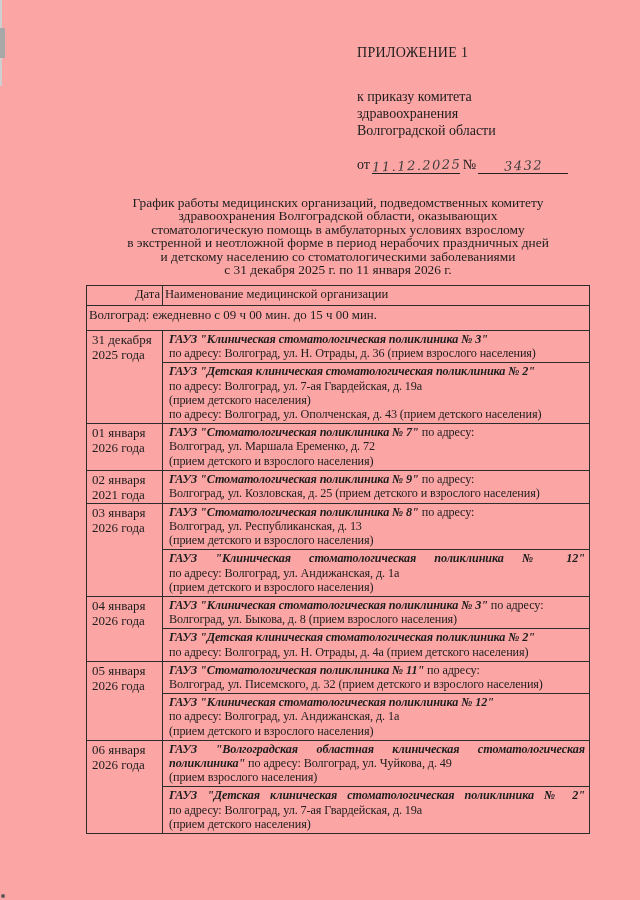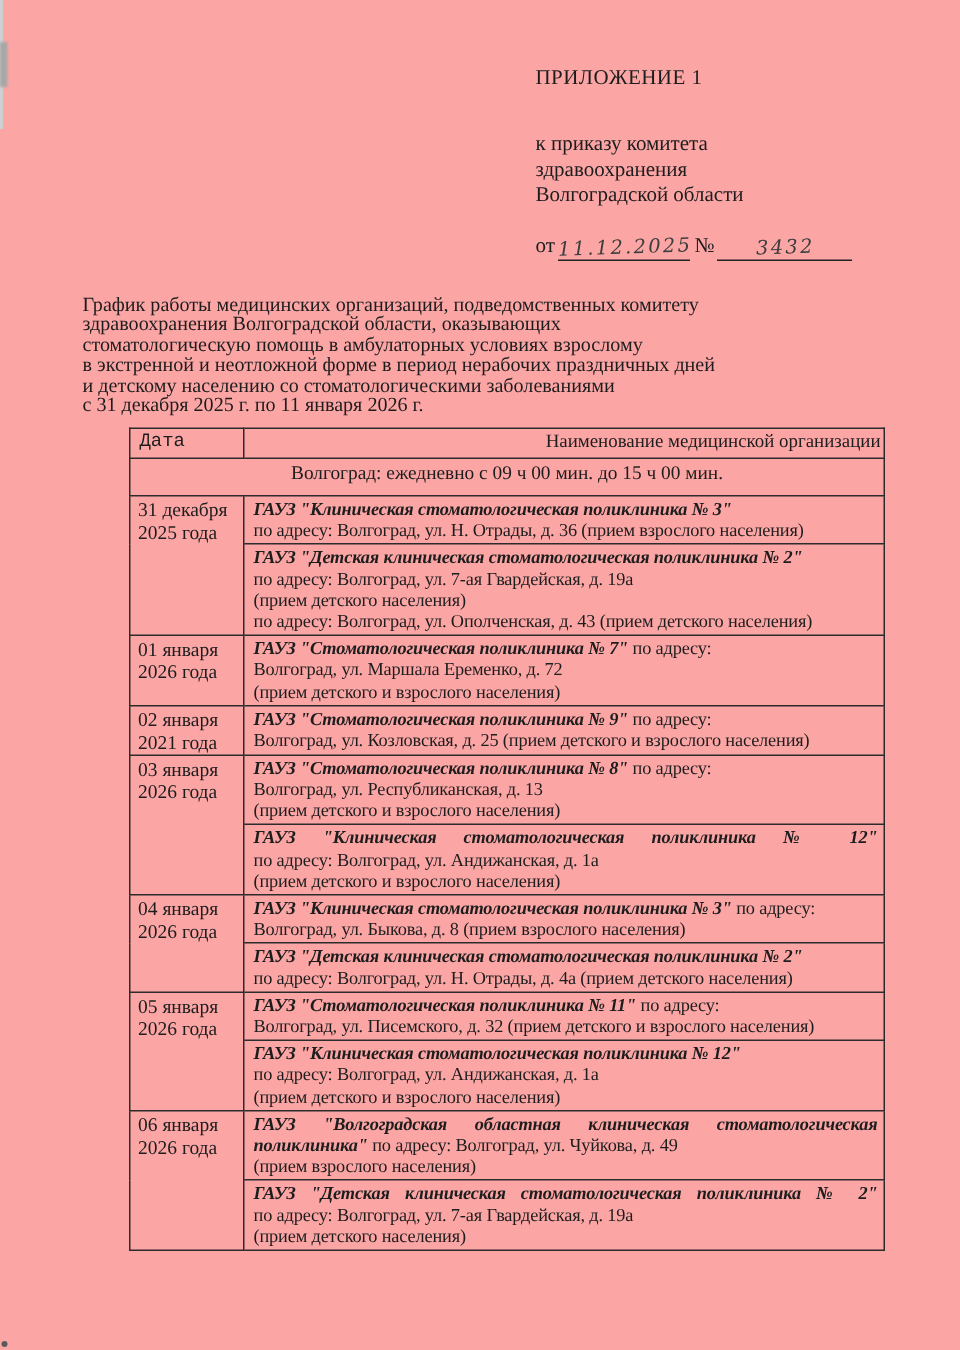--- a/index.html
+++ b/index.html
@@ -18,31 +18,31 @@
   .appendix{margin-bottom:27px;letter-spacing:0.3px;}
   .order-ref div{white-space:nowrap;}
   .from-line{margin-top:17px;display:flex;white-space:nowrap;}
   .hand-slot{display:inline-block;border-bottom:1.4px solid #222;text-align:center;margin:0 2px;}
   .hand-slot.date{width:88px;}
   .hand-slot.num{width:90px;}
   .hand{font-style:italic;color:#3d3d3d;font-size:13px;letter-spacing:1.5px;display:inline-block;transform:rotate(-2deg) translateY(1px);font-family:"DejaVu Serif",serif;}
   .num-sign{margin-left:1px;}
 
   
-  .doc-title{position:absolute;left:55px;top:196px;width:566px;
+  .doc-title{position:absolute;left:55px;top:196px;width:566px;text-align:center;
     font-size:13.4px;line-height:13.4px;}
 
   
   table.sched{position:absolute;left:86px;top:285px;width:504px;border-collapse:collapse;
     table-layout:fixed;font-size:12.2px;}
   table.sched col.c-date{width:76px;}
   table.sched td,table.sched th{border:1.3px solid #2c2c2c;vertical-align:top;font-weight:normal;}
-  th.date-h{text-align:left;padding:1px 2px 1px 6px;font-size:12.6px;height:17px;font-family:Liberation Mono, monospace;}
-  th.org-h{text-align:right;padding:1px 2px;font-size:12.6px;}
-  td.city-row{text-align:center;font-weight:bold;font-size:12.9px;padding:2px 2px 7px 2px;}
+  th.date-h{text-align:right;padding:1px 2px 1px 6px;font-size:12.6px;height:17px;}
+  th.org-h{text-align:left;padding:1px 2px;font-size:12.6px;}
+  td.city-row{text-align:left;font-weight:bold;font-size:12.9px;padding:2px 2px 7px 2px;}
   td.date-cell{padding:1px 2px 1px 5px;font-size:13px;line-height:15px;}
   td.org-cell{padding:1px 4px 2px 6px;line-height:14.2px;letter-spacing:-0.1px;}
   .org-name{font-weight:bold;font-style:italic;}
   .org-after:not(:empty)::before{content:"\00a0";}
   .name-justify{display:block;text-align:justify;text-align-last:justify;}
   .flow-justify{text-align:justify;}
 </style>
 </head>
 <body>
 

